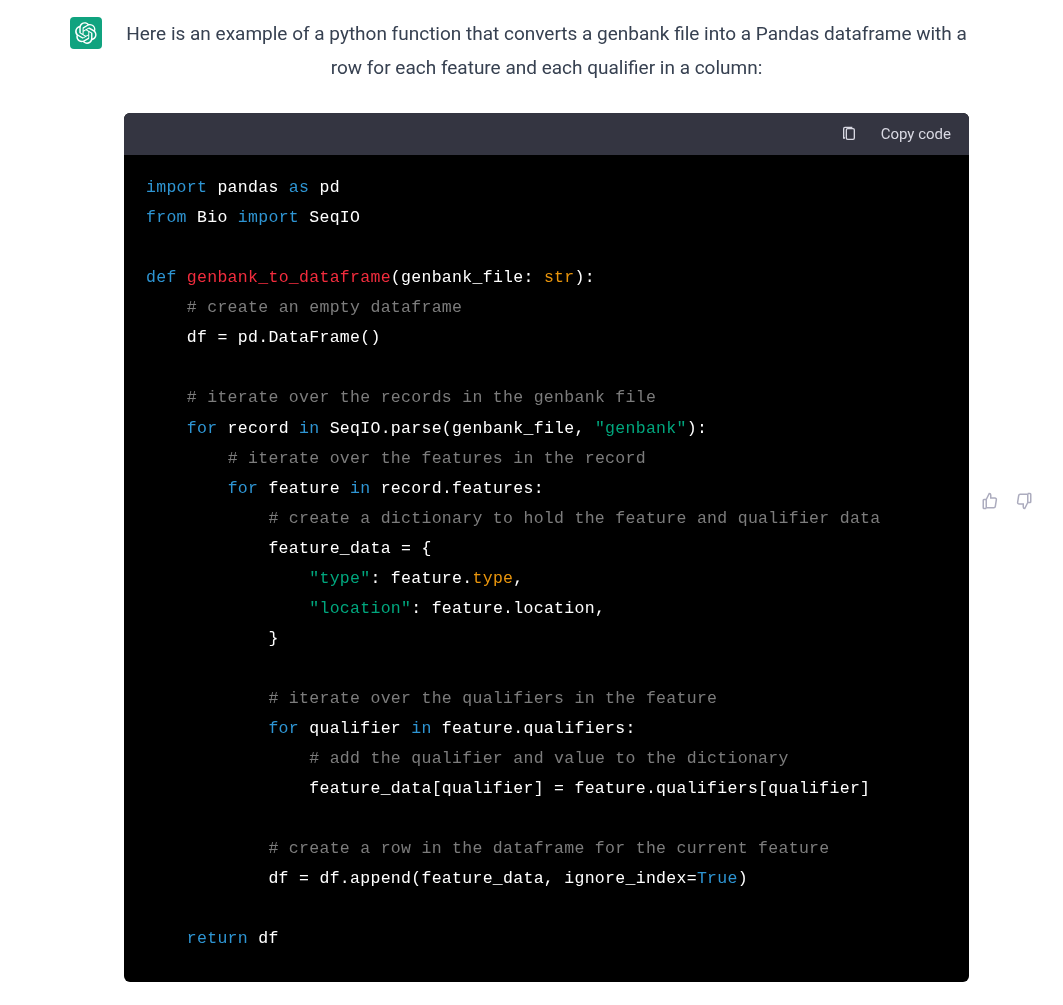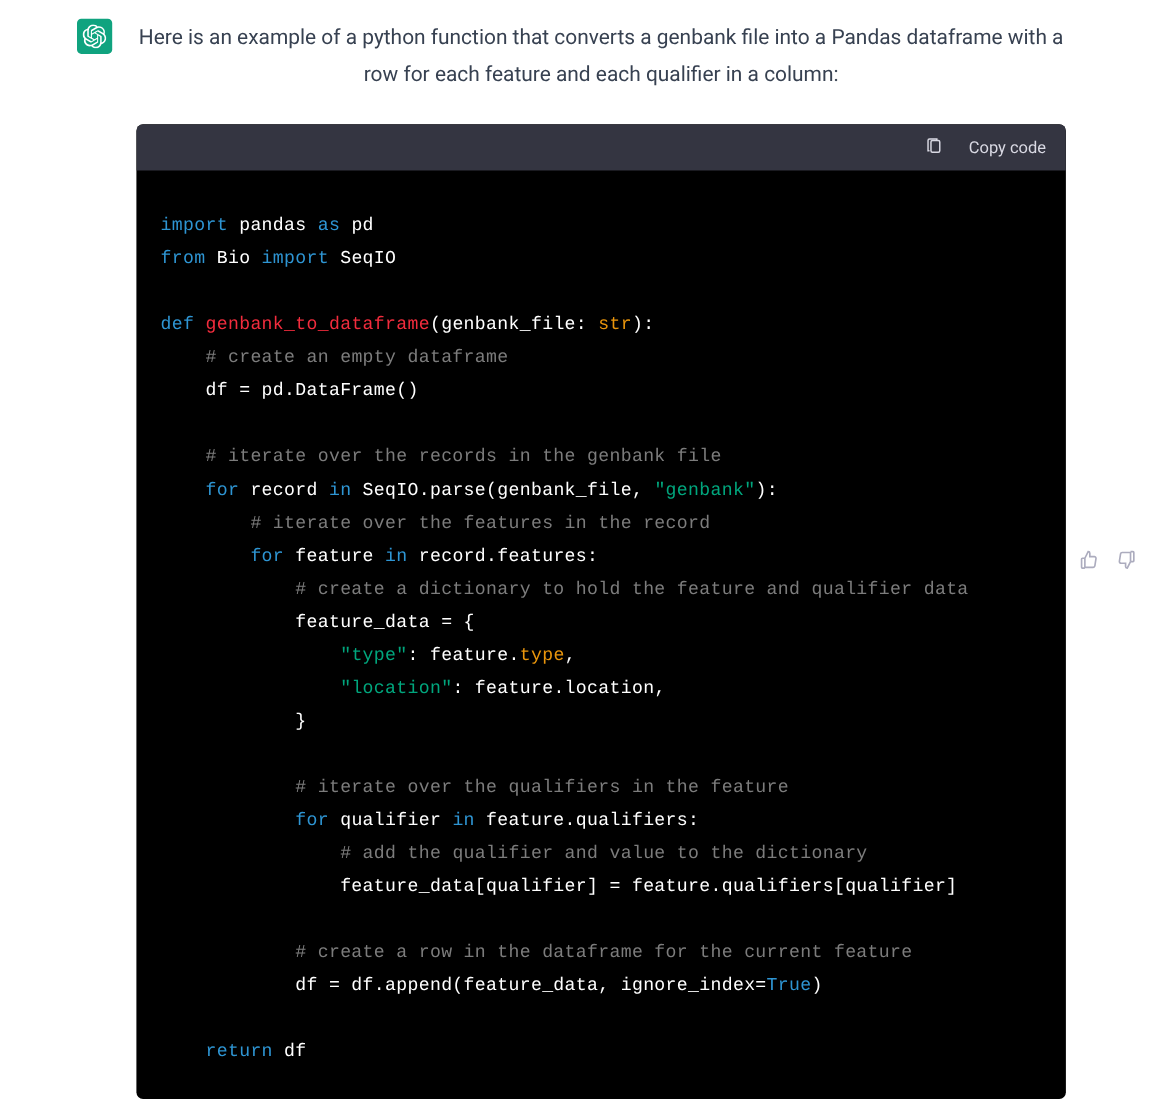--- a/index.html
+++ b/index.html
@@ -48,31 +48,32 @@
   .code-header {
     background: #343541;
     height: 42px;
     display: flex;
     align-items: center;
     justify-content: flex-end;
     padding: 0 18px;
   }
   .copy-btn {
     display: flex;
+    align-items: center;
     gap: 24px;
     color: #d9d9e3;
     font-size: 15px;
     cursor: pointer;
     background: none;
     border: none;
     font-family: inherit;
   }
   .copy-btn svg { width: 16px; height: 16px; }
   .code-body {
-    padding: 35px 22px 28px 22px;
+    padding: 18px 22px 28px 22px;
     font-family: "SFMono-Regular", Consolas, "Liberation Mono", Menlo, monospace;
     font-size: 16.5px;
     line-height: 1.82;
     color: #ffffff;
     white-space: pre;
     overflow-x: auto;
     letter-spacing: 0.3px;
   }
   .tok-kw   { color: #2e95d3; }
   .tok-def  { color: #f22c3d; }

